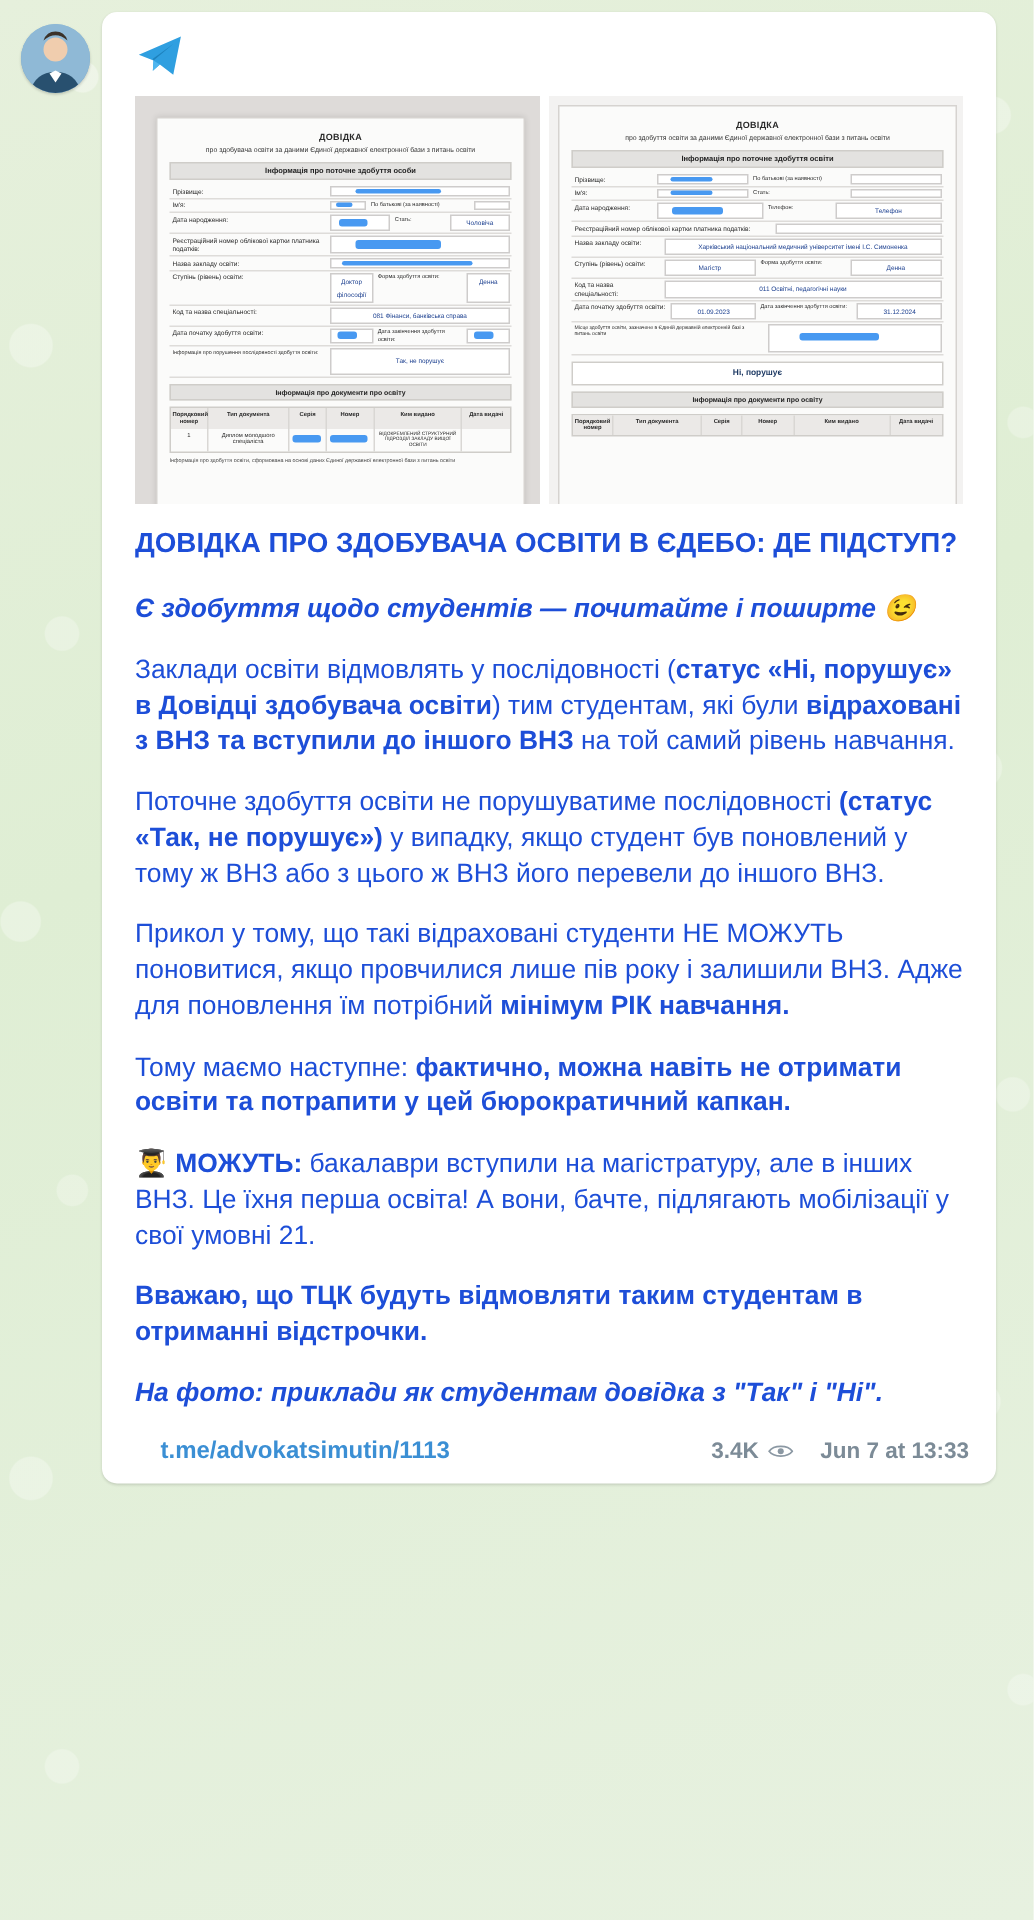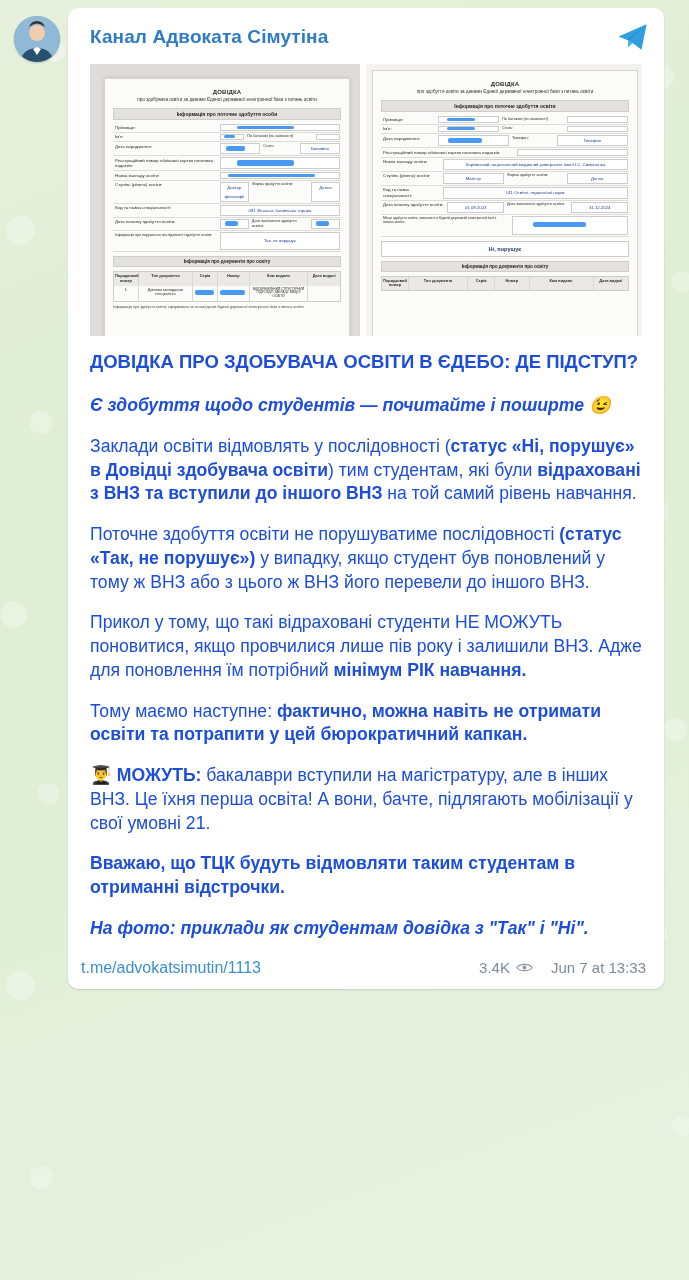--- a/index.html
+++ b/index.html
@@ -226,23 +226,24 @@
     margin-bottom: 20px;
   }
   .post .ital { font-style: italic; font-weight: bold; }
   .post b { font-weight: bold; }
   .post .tail { font-style: italic; font-weight: bold; margin-bottom: 10px; }
 
   
   .footer {
     display: flex;
     align-items: center;
-    padding: 6px 18px 12px 13px;
+    padding: 6px 18px 12px 39px;
     font-size: 15px;
     color: #6f7f8b;
+    font-weight: bold;
   }
   .link {
     color: #3b8fd4;
     font-size: 16px;
     flex: 1;
   }
   .views {
     display: flex;
     align-items: center;
     gap: 6px;
@@ -265,21 +266,20 @@
       <circle cx="23" cy="17" r="8" fill="#f0cdae"></circle>
       <path d="M15 11 q8 -7 16 0 q-2 -6 -8 -6 q-6 0 -8 6z" fill="#3b3229"></path>
       <path d="M6 46 q3 -14 17 -14 q14 0 17 14z" fill="#28506f"></path>
       <path d="M19 33 l4 6 l4 -6 l-4 -2z" fill="#ffffff"></path>
     </svg>
   </div>
 
   <div class="bubble">
 
     <div class="bubble-header">
-      <div class="channel-title">Канал Адвоката Сімутіна</div>
       <svg class="tg-logo" viewBox="0 0 40 40">
         <path d="M3 19.5 L36 5 L30 35 L19.5 27 L14 32 L14.5 24 Z" fill="#2f9fe0"></path>
         <path d="M14.5 24 L30 11 L14 22.5 Z" fill="#1d82bd"></path>
         <path d="M14 32 L14.5 24 L19.5 27 Z" fill="#4fb6ef"></path>
       </svg>
     </div>
 
     <div class="photo">
 
       <div class="doc left">

